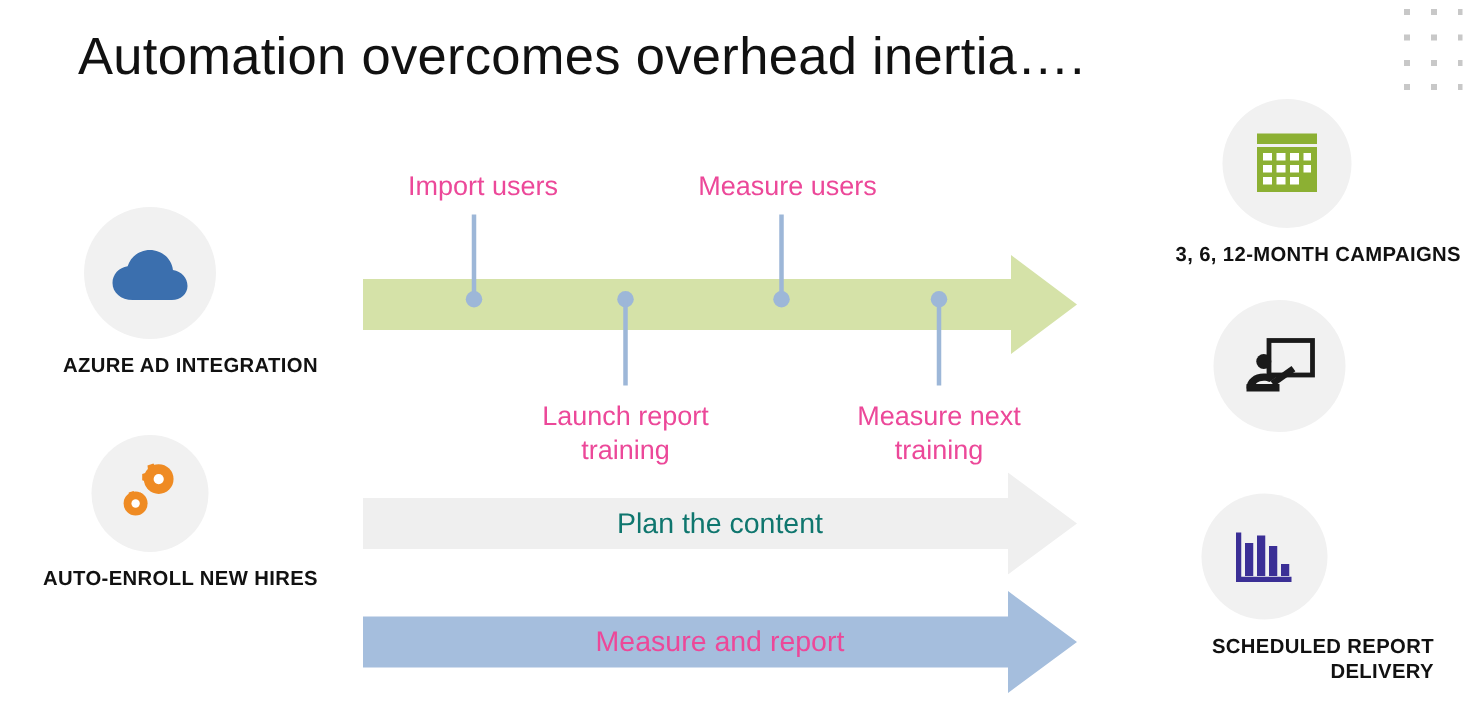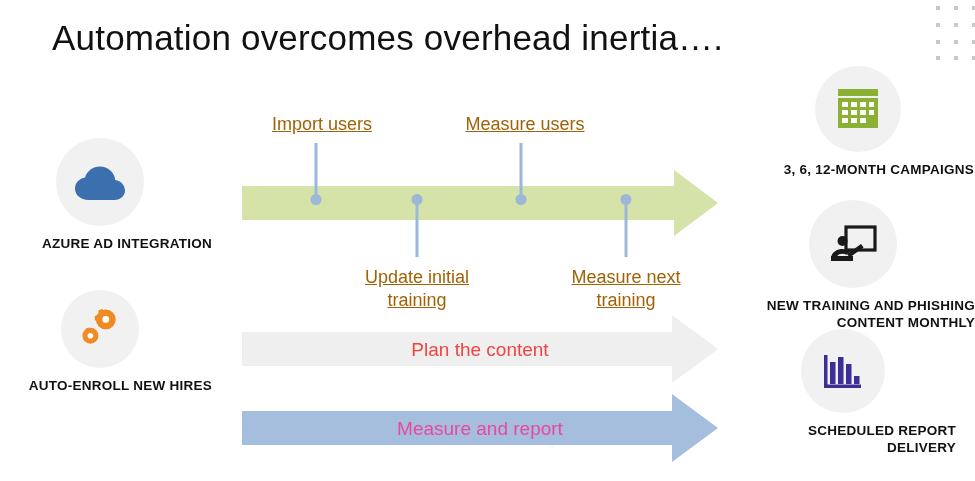--- a/index.html
+++ b/index.html
@@ -102,21 +102,21 @@
     line-height: 23px;
     white-space: nowrap;
   }
 
   #arrow-green  { left: 242px; top: 170px; width: 476px; height: 66px; }
   #arrow-gray   { left: 242px; top: 315px; width: 476px; height: 68px; }
   #arrow-blue   { left: 242px; top: 394px; width: 476px; height: 68px; }
 
   .arrow svg { position: absolute; left: 0; top: 0; }
 
-  #arrow-gray .arrow-label  { color: #ef4444; margin-left: 0px; }
+  #arrow-gray .arrow-label  { color: #0f766e; margin-left: 0px; }
   #arrow-blue .arrow-label  { color: #ec4899; margin-left: 0px; }
 
   
   .pin {
     position: absolute;
   }
   .pin .stem {
     position: absolute;
     width: 3px;
     background: #9db7d8;
@@ -129,24 +129,23 @@
     height: 11px;
     border-radius: 50%;
     background: #9db7d8;
     left: 50%;
     transform: translateX(-50%);
   }
   .pin-label {
     position: absolute;
     font-size: 18px;
     line-height: 23px;
-    color: #a16207;
+    color: #ec4899;
     text-align: center;
     white-space: pre-line;
-    text-decoration: underline;
   }
 </style>
 </head>
 <body>
 
 <div class="slide">
 
   <div class="dot-grid">
     <span style="left:6px;  top:6px;"></span>
     <span style="left:24px; top:6px;"></span>
@@ -215,22 +214,20 @@
   <div class="icon-card" id="card-training">
     <div class="icon-circle">
       <svg width="48" height="38" viewBox="0 0 48 38">
         <rect x="17" y="2" width="29" height="23" fill="none" stroke="#1a1a1a" stroke-width="3.2"></rect>
         <circle cx="13.5" cy="16" r="5" fill="#1a1a1a"></circle>
         <path d="M2 34c0-6 5-10 11.5-10 3.2 0 6 .9 8.2 2.5l-4.4 3.2c-1.2-.6-2.4-.9-3.8-.9-3.6 0-6.3 2-6.3 5.2z" fill="#1a1a1a"></path>
         <path d="M2 31h22v5H2z" fill="#1a1a1a"></path>
         <path d="M18 29l14-10 2.6 3.5-14 10z" fill="#1a1a1a"></path>
       </svg>
     </div>
-    <div class="icon-caption">NEW TRAINING AND PHISHING
-CONTENT MONTHLY</div>
   </div>
 
   <div class="icon-card" id="card-reports">
     <div class="icon-circle">
       <svg width="42" height="40" viewBox="0 0 42 40">
         <g fill="#3b2f96">
           <rect x="2" y="4" width="3.5" height="33"></rect>
           <rect x="2" y="33.5" width="37" height="3.5"></rect>
           <rect x="8" y="11" width="5.5" height="22"></rect>
           <rect x="16" y="6" width="5.5" height="27"></rect>
@@ -258,21 +255,21 @@
   <div class="pin" style="left:515px; top:143px; width:12px; height:63px;">
     <div class="stem" style="top:0; height:54px;"></div>
     <div class="knob" style="top:51px;"></div>
   </div>
   <div class="pin-label" style="left:442px; top:113px; width:166px;">Measure users</div>
 
   <div class="pin" style="left:411px; top:194px; width:12px; height:68px;">
     <div class="knob" style="top:0;"></div>
     <div class="stem" style="top:5px; height:58px;"></div>
   </div>
-  <div class="pin-label" style="left:337px; top:266px; width:160px;">Update initial
+  <div class="pin-label" style="left:337px; top:266px; width:160px;">Launch report
 training</div>
 
   <div class="pin" style="left:620px; top:194px; width:12px; height:68px;">
     <div class="knob" style="top:0;"></div>
     <div class="stem" style="top:5px; height:58px;"></div>
   </div>
   <div class="pin-label" style="left:546px; top:266px; width:160px;">Measure next
 training</div>
 
   <div class="arrow" id="arrow-gray">

